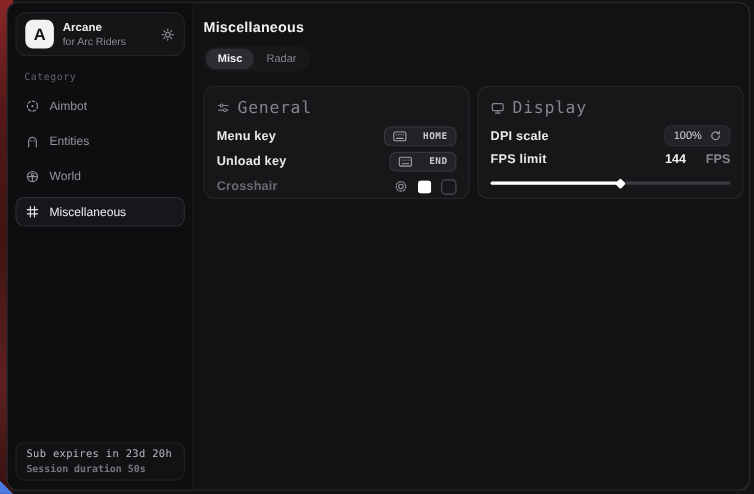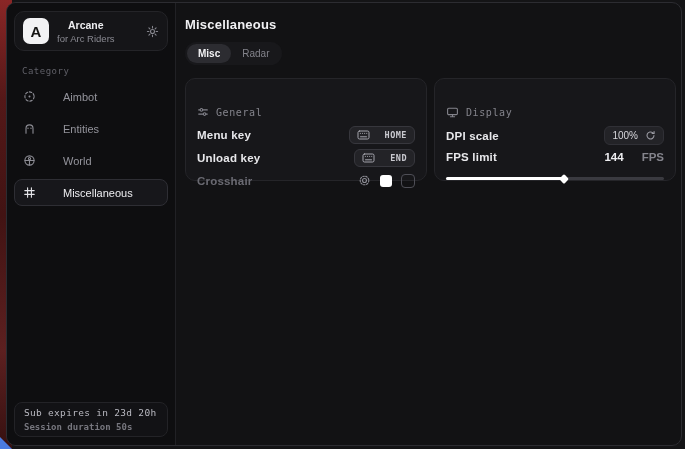--- a/index.html
+++ b/index.html
@@ -17,28 +17,28 @@
     background:#121214; border:1px solid #2c2c31; border-radius:10px;
     display:flex; overflow:hidden; z-index:2; }
 
   
   .sidebar { width:169px; min-width:169px; background:#0e0e10; border-right:1px solid #212125;
     display:flex; flex-direction:column; padding:8px 7px; }
   .profile-card { display:flex; align-items:center; gap:8px; background:#151518;
     border:1px solid #242428; border-radius:10px; padding:6px 8px; }
   .logo { width:26px; height:26px; min-width:26px; border-radius:7px; background:#f2f2f4;
     color:#141414; font-weight:bold; font-size:15px; display:flex; align-items:center; justify-content:center; }
-  .profile-name { font-size:10.5px; font-weight:bold; color:#ececef;text-align:center; }
+  .profile-name { font-size:10.5px; font-weight:bold; color:#ececef; }
   .profile-sub { font-size:9.5px; color:#8a8a92; margin-top:2px; }
   .profile-gear { margin-left:auto; color:#85858d; display:flex; }
 
   .category-label { font-family:"DejaVu Sans Mono", monospace; font-size:9px; color:#606068;
     margin:15px 0 7px 8px; letter-spacing:.5px; }
   .nav { display:flex; flex-direction:column; gap:5px; }
-  .nav-item { display:flex; align-items:center; gap:27px; padding:6px 8px; border-radius:8px;
+  .nav-item { display:flex; align-items:center; gap:9px; padding:6px 8px; border-radius:8px;
     color:#94949c; font-size:11px; border:1px solid transparent; cursor:default; }
   .nav-item.active { background:#17171b; border-color:#2e2e34; color:#ededf0; }
   .nav-icon { display:flex; color:#8d8d95; }
   .nav-item.active .nav-icon { color:#e6e6ea; }
 
   .sidebar-spacer { flex:1; }
   .sub-card { border:1px solid #232327; background:#121215; border-radius:8px;
     padding:4px 9px; font-family:"DejaVu Sans Mono", monospace; }
   .sub-line1 { font-size:9.5px; color:#b9b9c1; letter-spacing:.3px; }
   .sub-line2 { font-size:9px; color:#76767e; margin-top:4px; font-weight:bold; }
@@ -48,21 +48,21 @@
   .page-title { font-size:13px; font-weight:bold; color:#f0f0f3; letter-spacing:.2px; }
   .tabs { display:inline-flex; align-self:flex-start; background:#18181b; border-radius:14px;
     padding:2px; margin-top:10px; align-items:center; }
   .tab { font-size:10px; color:#83838b; padding:4px 11px; border-radius:12px; cursor:default; }
   .tab.active { background:#2c2c31; color:#f2f2f4; font-weight:bold; }
 
   .panels { display:flex; gap:7px; margin-top:13px; }
   .panel { flex:1; background:#17171a; border:1px solid #252529; border-radius:10px;
     padding:9px 11px 10px; height:103px; }
   .panel-header { display:flex; align-items:center; gap:7px; color:#84848c;
-    font-family:"DejaVu Sans Mono", monospace; font-size:10px; letter-spacing:.6px; margin:18px 0 5px; }
+    font-family:"DejaVu Sans Mono", monospace; font-size:15px; letter-spacing:.6px; margin:1px 0 5px; }
   .row { display:flex; align-items:center; justify-content:space-between; height:23px; }
   .row-label { font-size:11.5px; font-weight:bold; color:#e8e8eb; letter-spacing:.2px; }
   .row-label.dim { color:#6a6a72; }
 
   .key-btn { display:flex; align-items:center; gap:15px; background:#232327; border:1px solid #37373d;
     border-radius:6px; padding:3px 7px; color:#c9c9cf; font-family:"DejaVu Sans Mono", monospace;
     font-size:8.5px; font-weight:bold; letter-spacing:.5px; cursor:default; }
   .key-btn .kicon { display:flex; color:#a6a6ae; }
 
   .crosshair-controls { display:flex; align-items:center; gap:9px; }

